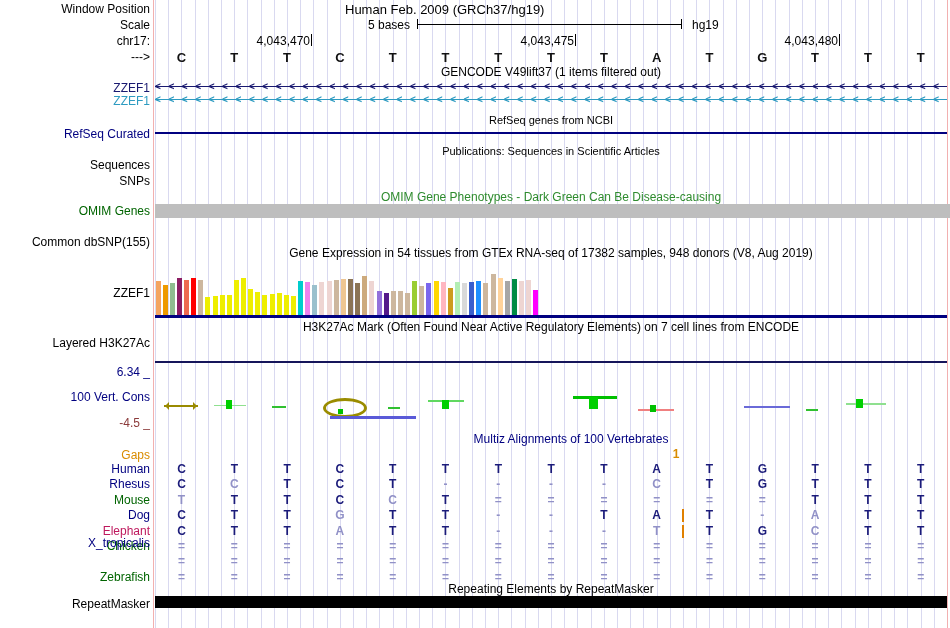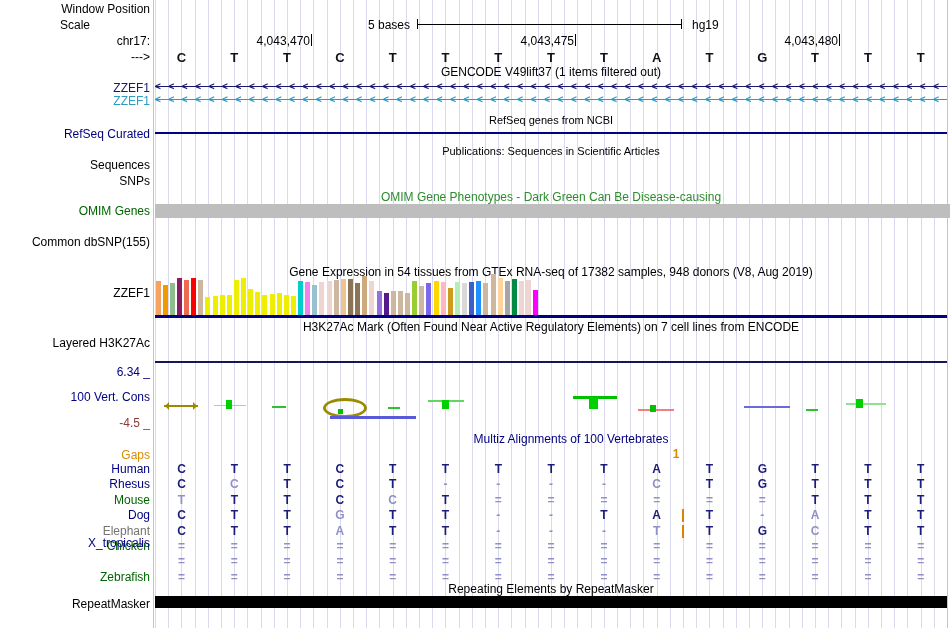--- a/index.html
+++ b/index.html
@@ -31,20 +31,21 @@
   .small{font-size:11px;}
 </style>
 </head>
 <body>
 
 <div class="canvas">
   <div class="grid"></div>
   <div class="edge" style="left:153px;"></div>
   <div class="edge" style="left:947px;"></div>
 
+  <div class="abs" style="left:345px;top:2px;font-size:13px;">Human Feb. 2009 (GRCh37/hg19)</div>
 
   <div class="abs" style="left:300px;top:18px;width:110px;text-align:right;font-size:12px;">5 bases</div>
   <div class="abs" style="left:417px;top:19px;width:1px;height:10px;background:#000;"></div>
   <div class="abs" style="left:417px;top:24px;width:264px;height:1px;background:#000;"></div>
   <div class="abs" style="left:681px;top:19px;width:1px;height:10px;background:#000;"></div>
   <div class="abs" style="left:692px;top:18px;font-size:12px;">hg19</div>
 
   <div id="ruler-row">
       <div class="tick" style="left: 202px; top: 34px;">
         <span>4,043,470</span>
@@ -71,21 +72,21 @@
       <div class="seqbase" style="left: 577.4px; top: 50px;">T</div>
       <div class="seqbase" style="left: 630.2px; top: 50px;">A</div>
       <div class="seqbase" style="left: 683px; top: 50px;">T</div>
       <div class="seqbase" style="left: 735.8px; top: 50px;">G</div>
       <div class="seqbase" style="left: 788.6px; top: 50px;">T</div>
       <div class="seqbase" style="left: 841.4px; top: 50px;">T</div>
       <div class="seqbase" style="left: 894.2px; top: 50px;">T</div>
     </div>
 
   <div class="lbl" style="top:3px;">Window Position</div>
-  <div class="lbl" style="top:19px;text-align:center;">Scale</div>
+  <div class="lbl" style="top:19px;">Scale</div>
   <div class="lbl" style="top:35px;">chr17:</div>
   <div class="lbl" style="top:51px;">---&gt;</div>
   <div class="lbl" style="top:82px;color:#191970;">ZZEF1</div>
   <div class="lbl" style="top:95px;color:#2E9BC1;">ZZEF1</div>
   <div class="lbl" style="top:128px;color:#000080;">RefSeq Curated</div>
   <div class="lbl" style="top:159px;">Sequences</div>
   <div class="lbl" style="top:175px;">SNPs</div>
   <div class="lbl" style="top:205px;color:#006400;">OMIM Genes</div>
   <div class="lbl" style="top:236px;">Common dbSNP(155)</div>
   <div class="lbl" style="top:287px;">ZZEF1</div>
@@ -104,21 +105,21 @@
 
   <div class="title small" style="top:114px;">RefSeq genes from NCBI</div>
   <div class="hline" style="left:155px;top:132px;width:792px;height:2px;background:#000080;"></div>
 
   <div class="title" style="top:191px;color:#2E8B2E;">OMIM Gene Phenotypes - Dark Green Can Be Disease-causing</div>
 
   <div class="title small" style="top:145px;">Publications: Sequences in Scientific Articles</div>
   <div class="hline" style="left:155px;top:204px;width:795px;height:14px;background:#BEBEBE;"></div>
 
 
-  <div class="title" style="top:266px;">Gene Expression in 54 tissues from GTEx RNA-seq of 17382 samples, 948 donors (V8, Aug 2019)</div>
+  <div class="title" style="top:247px;">Gene Expression in 54 tissues from GTEx RNA-seq of 17382 samples, 948 donors (V8, Aug 2019)</div>
   <div id="gtex-bars">
       <div class="gtexbar" style="left: 155.5px; top: 281px; height: 34px; background: rgb(244, 164, 96);"></div>
       <div class="gtexbar" style="left: 162.63px; top: 285px; height: 30px; background: rgb(238, 154, 0);"></div>
       <div class="gtexbar" style="left: 169.76px; top: 283px; height: 32px; background: rgb(143, 188, 143);"></div>
       <div class="gtexbar" style="left: 176.89px; top: 278px; height: 37px; background: rgb(139, 28, 98);"></div>
       <div class="gtexbar" style="left: 184.02px; top: 280px; height: 35px; background: rgb(238, 106, 80);"></div>
       <div class="gtexbar" style="left: 191.15px; top: 278px; height: 37px; background: rgb(255, 0, 0);"></div>
       <div class="gtexbar" style="left: 198.28px; top: 280px; height: 35px; background: rgb(205, 183, 158);"></div>
       <div class="gtexbar" style="left: 205.41px; top: 297px; height: 18px; background: rgb(238, 238, 0);"></div>
       <div class="gtexbar" style="left: 212.54px; top: 296px; height: 19px; background: rgb(238, 238, 0);"></div>
@@ -254,21 +255,21 @@
       <div class="acell" style="left: 419px; top: 509.2px; color: rgb(27, 27, 122);">T</div>
       <div class="acell" style="left: 471.8px; top: 509.2px; color: rgb(145, 145, 199);">-</div>
       <div class="acell" style="left: 524.6px; top: 509.2px; color: rgb(145, 145, 199);">-</div>
       <div class="acell" style="left: 577.4px; top: 509.2px; color: rgb(27, 27, 122);">T</div>
       <div class="acell" style="left: 630.2px; top: 509.2px; color: rgb(27, 27, 122);">A</div>
       <div class="acell" style="left: 683px; top: 509.2px; color: rgb(27, 27, 122);">T</div>
       <div class="acell" style="left: 735.8px; top: 509.2px; color: rgb(145, 145, 199);">-</div>
       <div class="acell" style="left: 788.6px; top: 509.2px; color: rgb(145, 145, 199);">A</div>
       <div class="acell" style="left: 841.4px; top: 509.2px; color: rgb(27, 27, 122);">T</div>
       <div class="acell" style="left: 894.2px; top: 509.2px; color: rgb(27, 27, 122);">T</div>
-      <div class="lbl" style="top: 524.6px; color: #737373;">Elephant</div>
+      <div class="lbl" style="top: 524.6px; color: #be185d;">Elephant</div>
       <div class="acell" style="left: 155px; top: 524.6px; color: rgb(27, 27, 122);">C</div>
       <div class="acell" style="left: 207.8px; top: 524.6px; color: rgb(27, 27, 122);">T</div>
       <div class="acell" style="left: 260.6px; top: 524.6px; color: rgb(27, 27, 122);">T</div>
       <div class="acell" style="left: 313.4px; top: 524.6px; color: rgb(145, 145, 199);">A</div>
       <div class="acell" style="left: 366.2px; top: 524.6px; color: rgb(27, 27, 122);">T</div>
       <div class="acell" style="left: 419px; top: 524.6px; color: rgb(27, 27, 122);">T</div>
       <div class="acell" style="left: 471.8px; top: 524.6px; color: rgb(145, 145, 199);">-</div>
       <div class="acell" style="left: 524.6px; top: 524.6px; color: rgb(145, 145, 199);">-</div>
       <div class="acell" style="left: 577.4px; top: 524.6px; color: rgb(145, 145, 199);">-</div>
       <div class="acell" style="left: 630.2px; top: 524.6px; color: rgb(145, 145, 199);">T</div>

